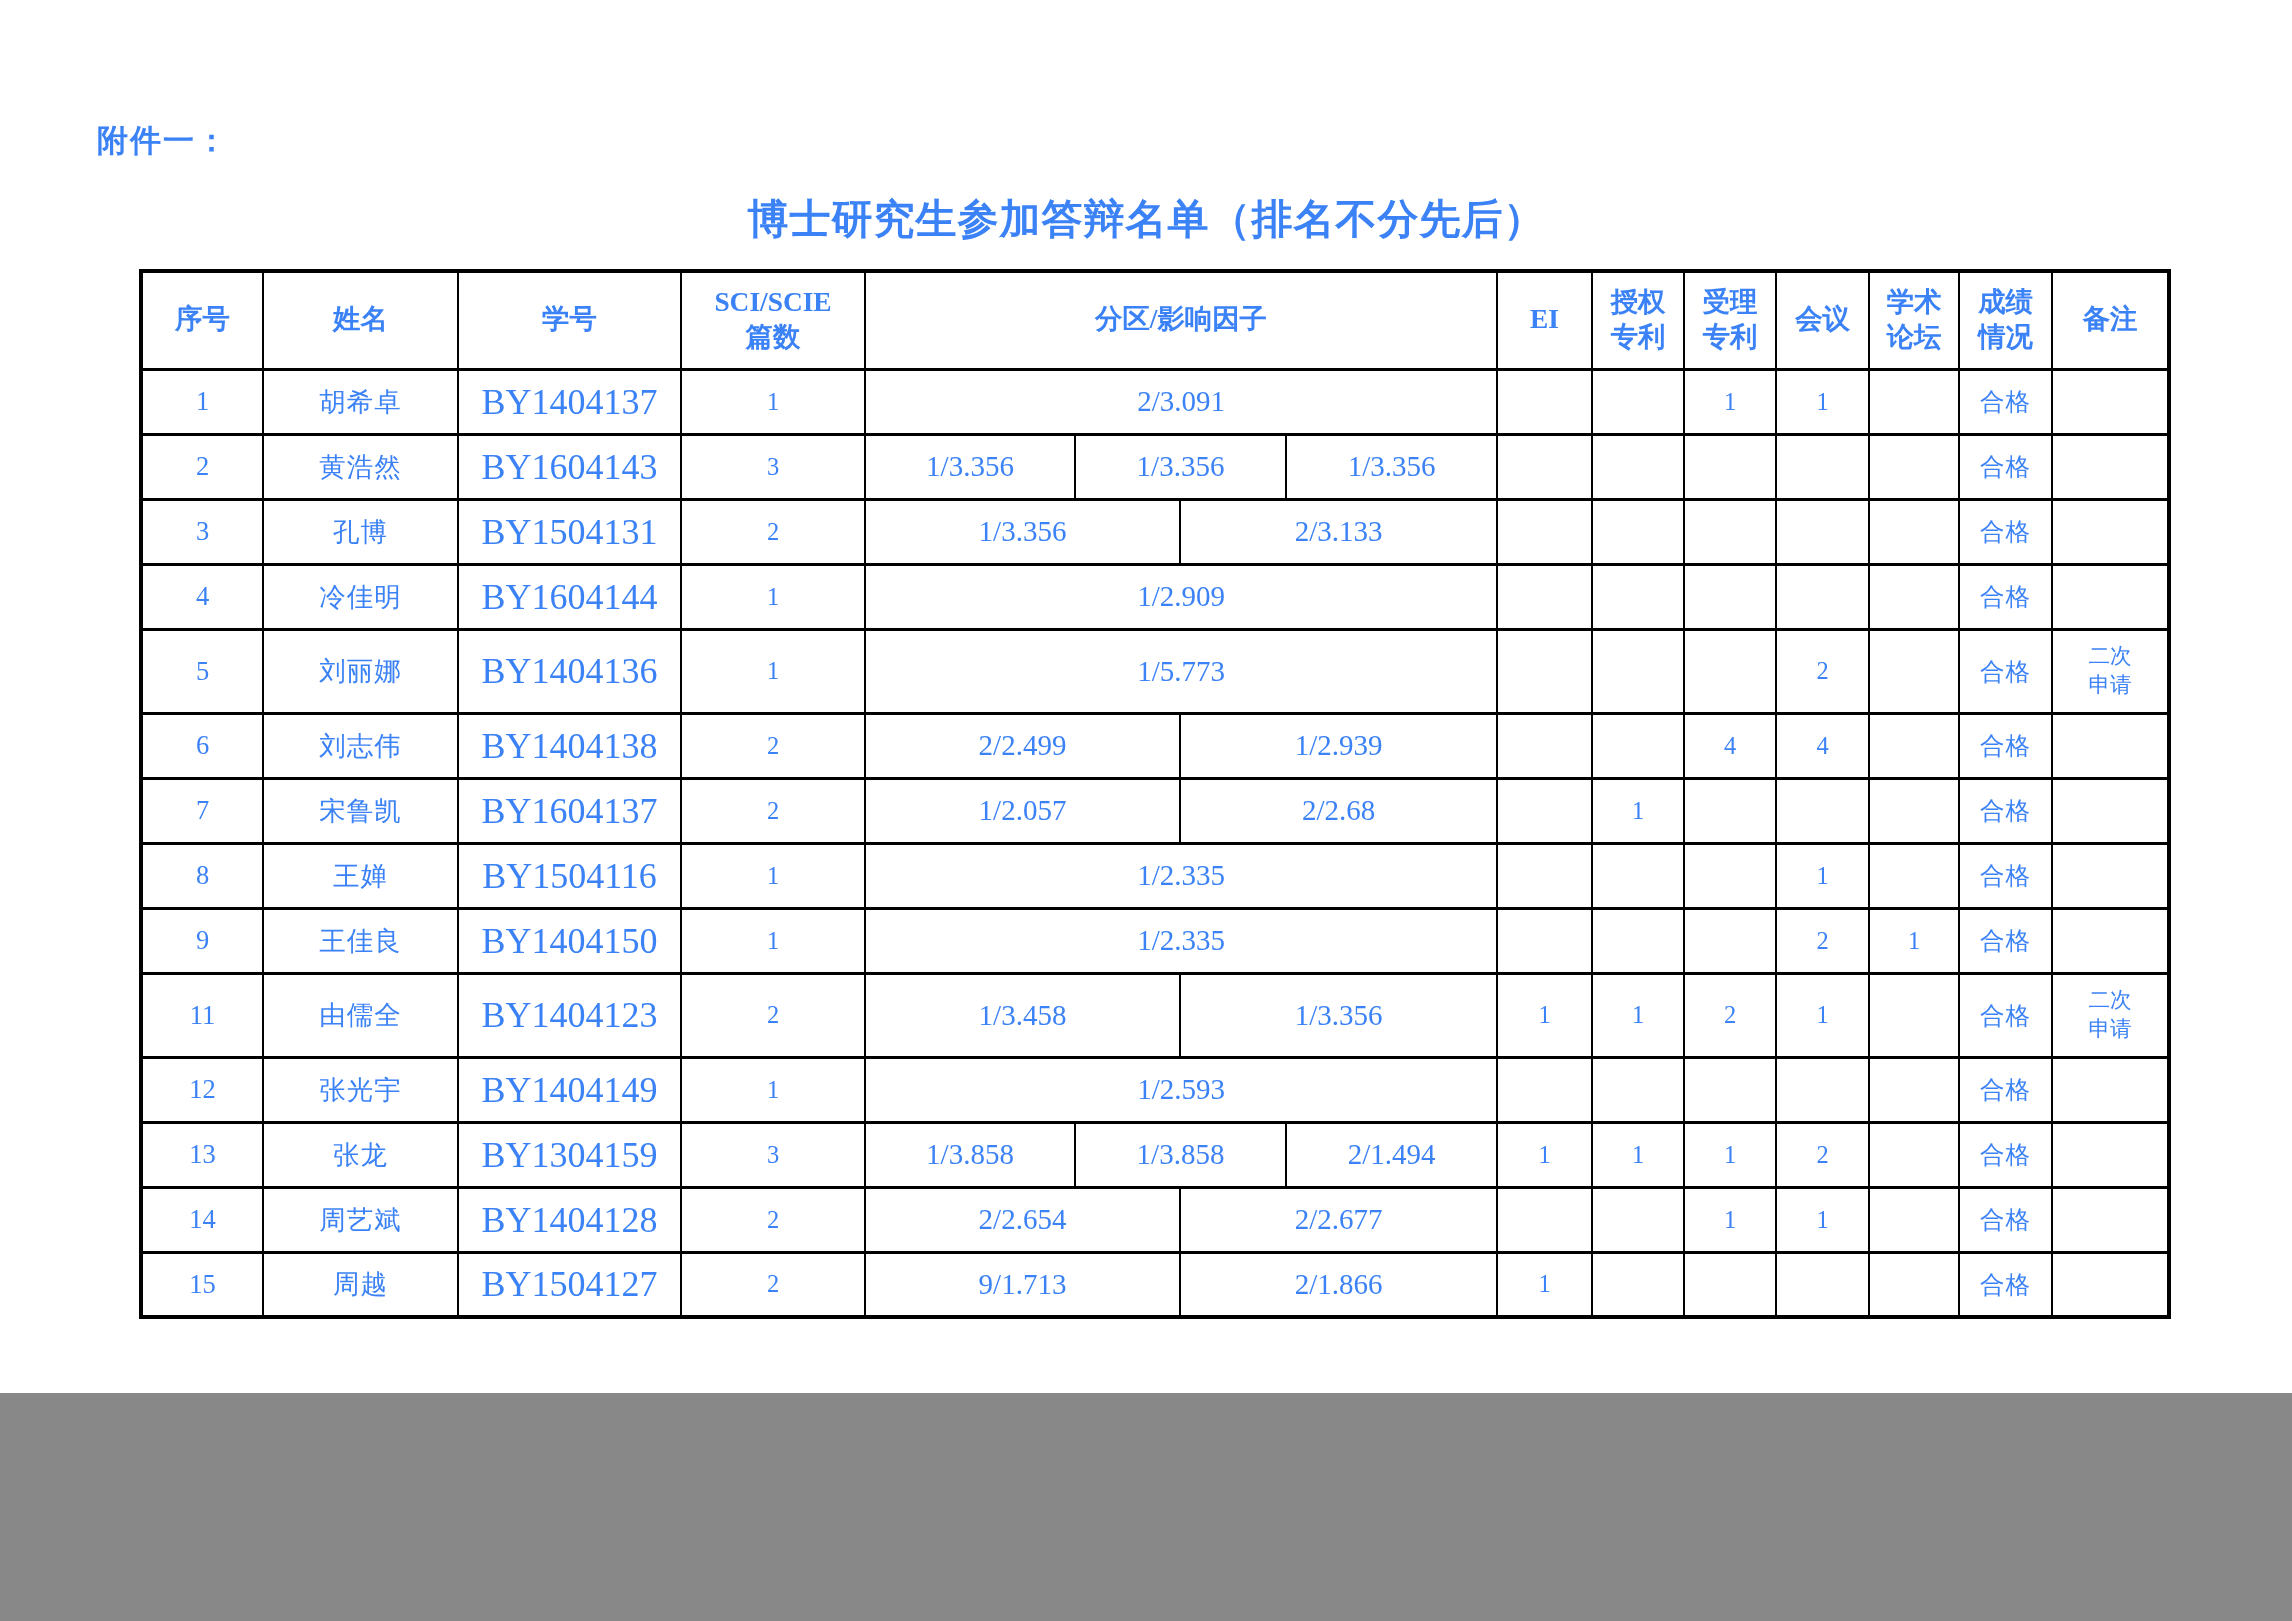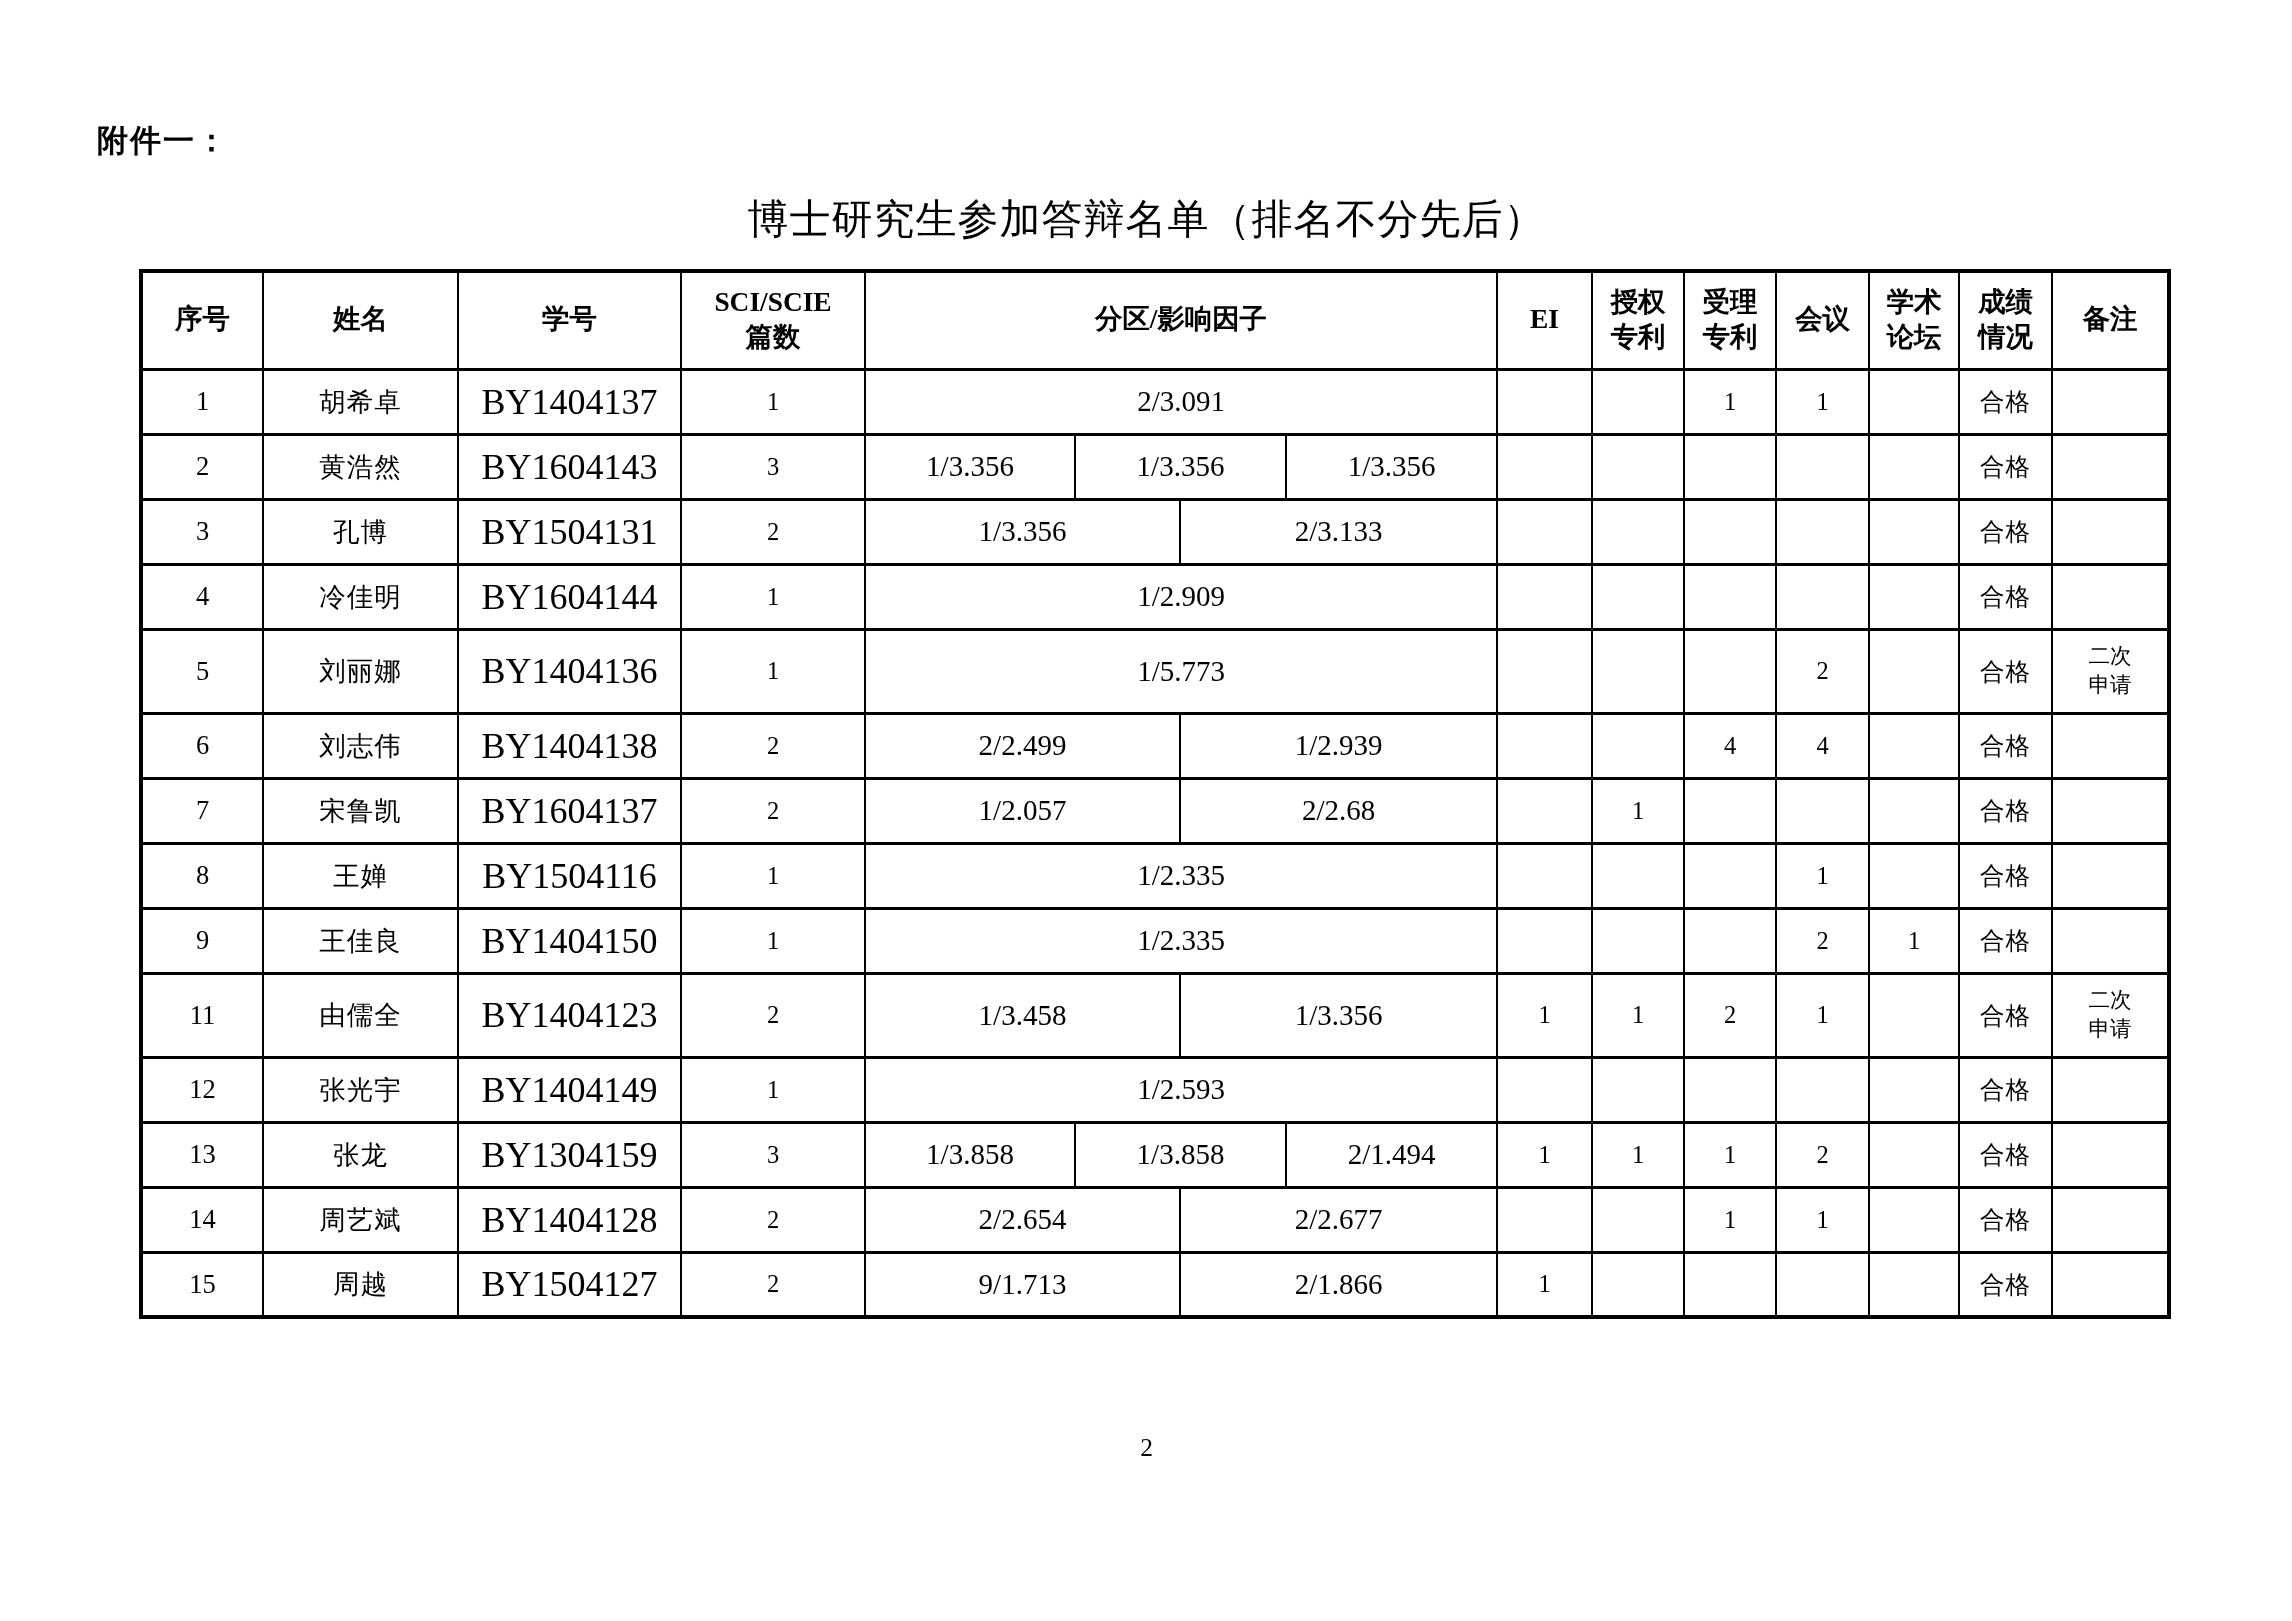--- a/index.html
+++ b/index.html
@@ -1,32 +1,32 @@
 <!DOCTYPE html>
 <html><head>
 <meta charset="utf-8">
 <style>
   html,body{margin:0;padding:0;background:#888;}
   .page{
     position:relative;
-    width:2293px;height:1621px;
+    width:2293px;height:1393px;
     background:#ffffff;
     font-family:"Liberation Serif","DejaVu Serif",serif;
-    color:#000000;
+    color:#3b82f6;
     overflow:hidden;
   }
   .attachment-label{
     position:absolute;left:97px;top:120px;
     font-family:"Liberation Sans","DejaVu Sans",sans-serif;
     font-weight:bold;font-size:31px;letter-spacing:2px;
   }
   .doc-title{
     position:absolute;left:0;top:192px;width:100%;
     text-align:center;
-    font-weight:normal;font-size:41px;letter-spacing:1px;
+    font-weight:bold;font-size:41px;letter-spacing:1px;
     font-family:"Liberation Serif","DejaVu Serif",serif;
   }
   table.roster{
     position:absolute;left:139px;top:269px;
     width:2028px;
     border-collapse:collapse;table-layout:fixed;
     border:4.9px solid #000;
   }
   .roster th,.roster td{
     border:2px solid #000;

